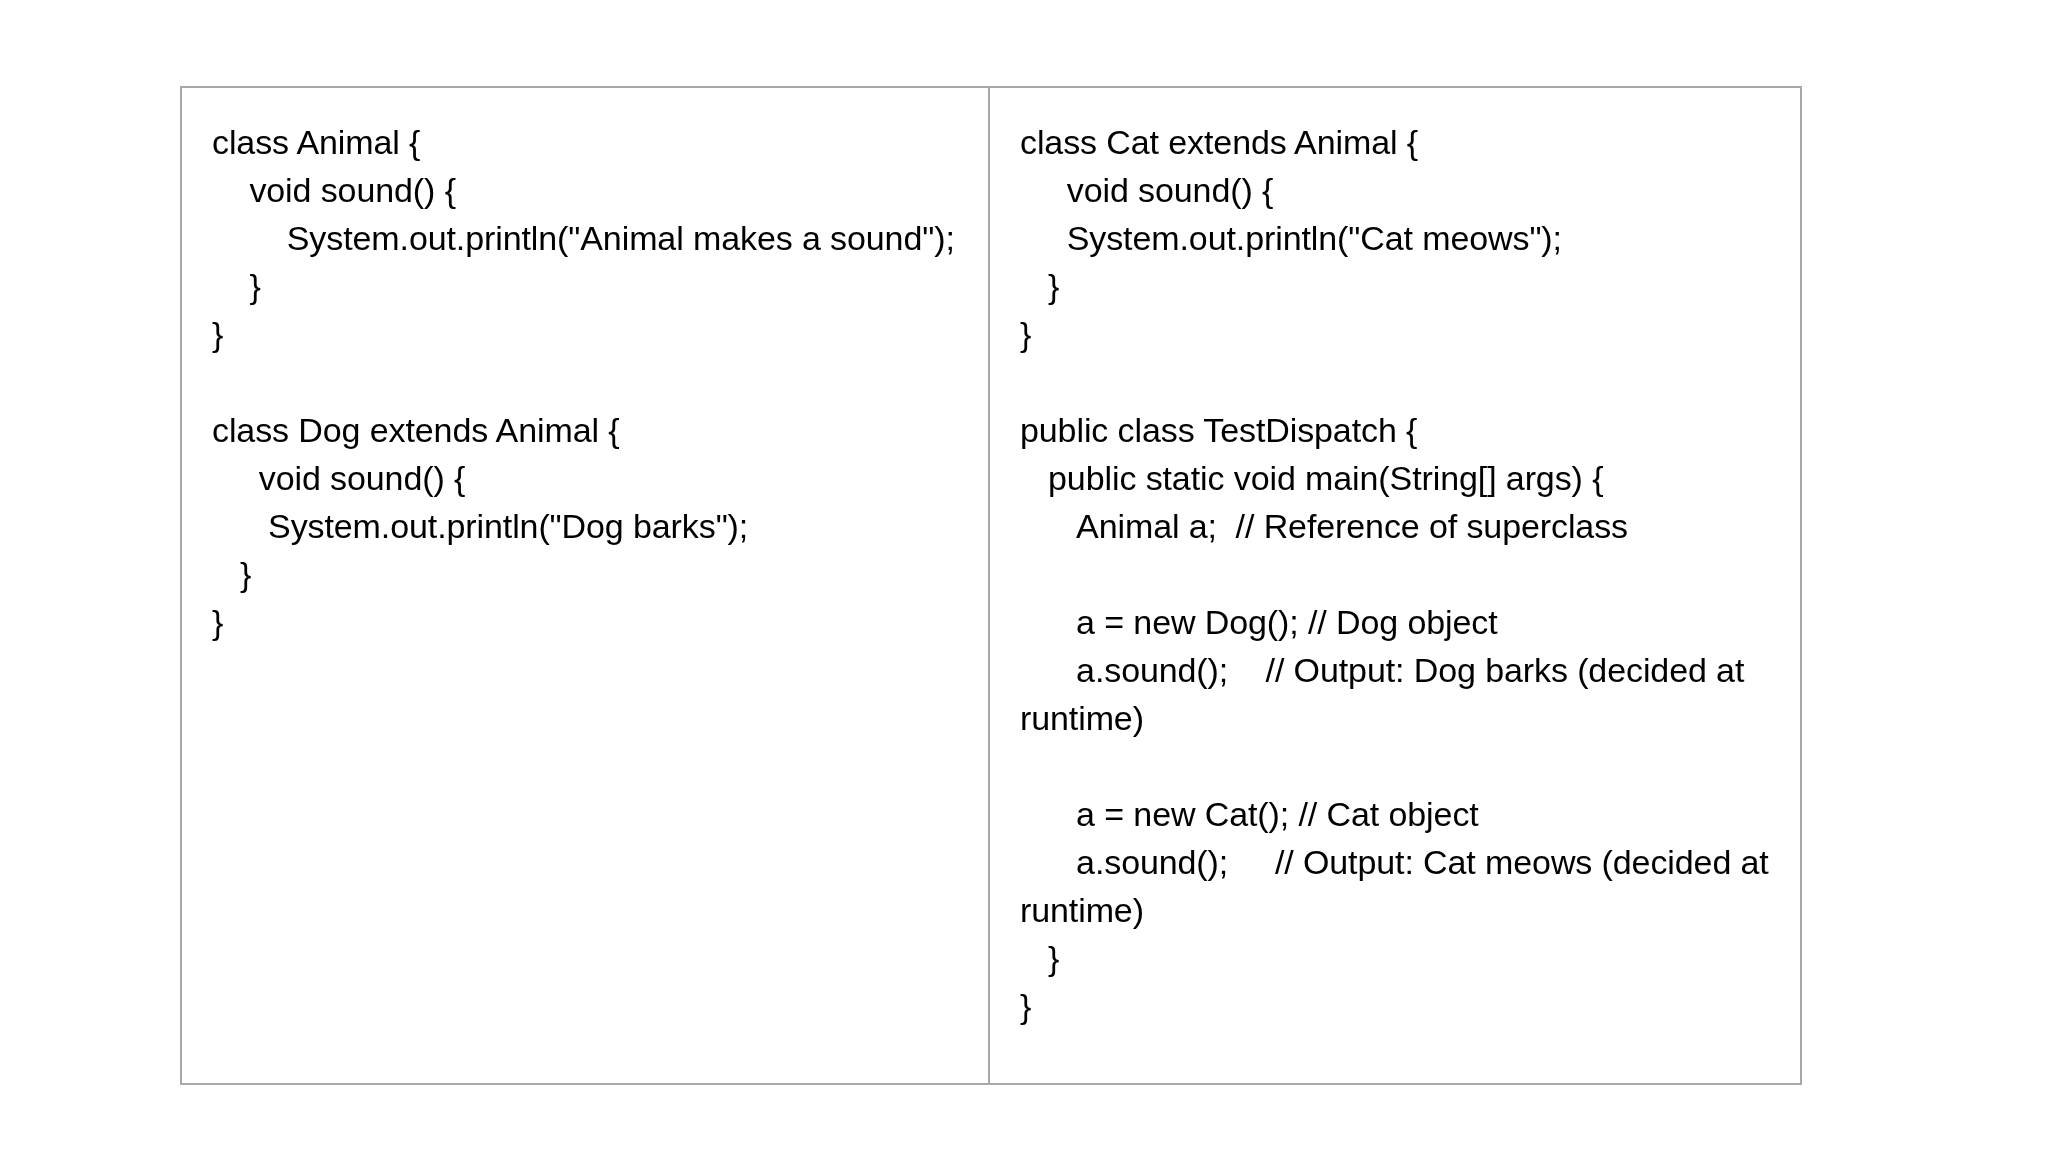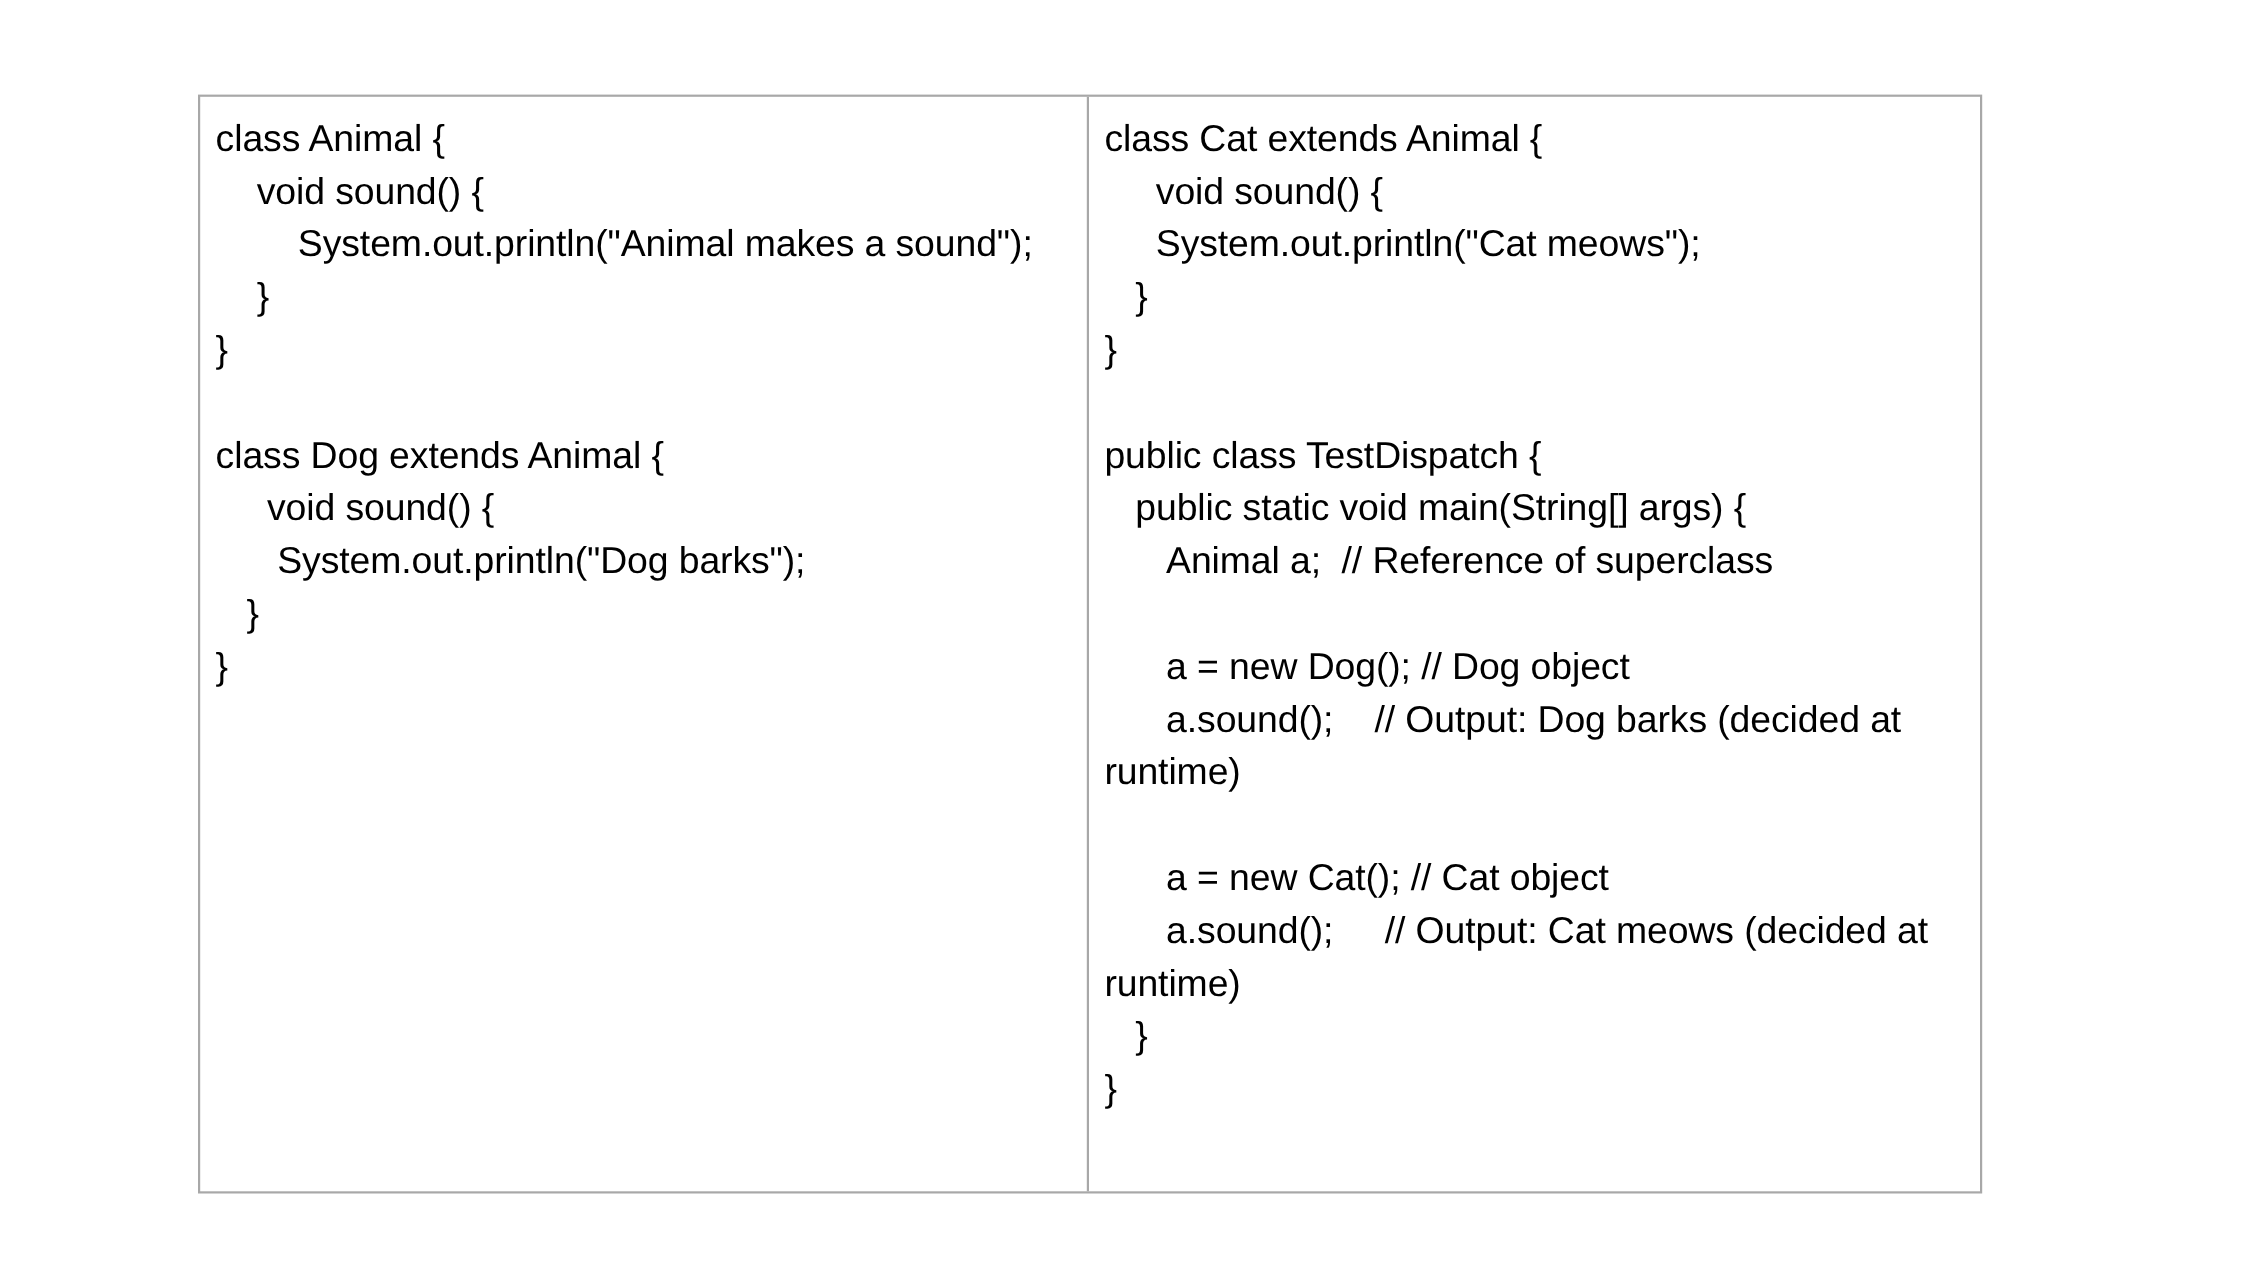--- a/index.html
+++ b/index.html
@@ -46,21 +46,21 @@
   .code-cell.left {
     width: 810px;
     border-right: 2px solid #a8a8a8;
   }
 
   .code-cell.right {
     width: 812px;
   }
 
   .code-block {
-    margin: 0;
+    margin: 16px;
     font-family: "Liberation Sans", sans-serif;
     font-size: 34px;
     line-height: 48px;
     color: #000000;
     white-space: pre-wrap;
     word-wrap: break-word;
     overflow-wrap: break-word;
     letter-spacing: -0.1px;
     -webkit-font-smoothing: antialiased;
   }

